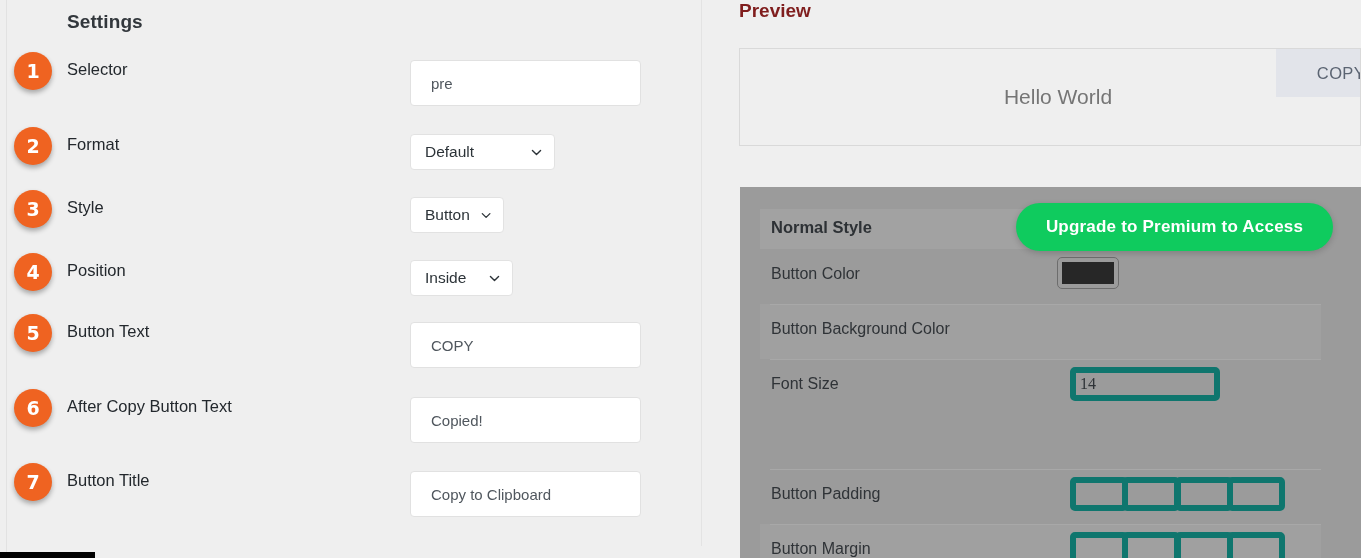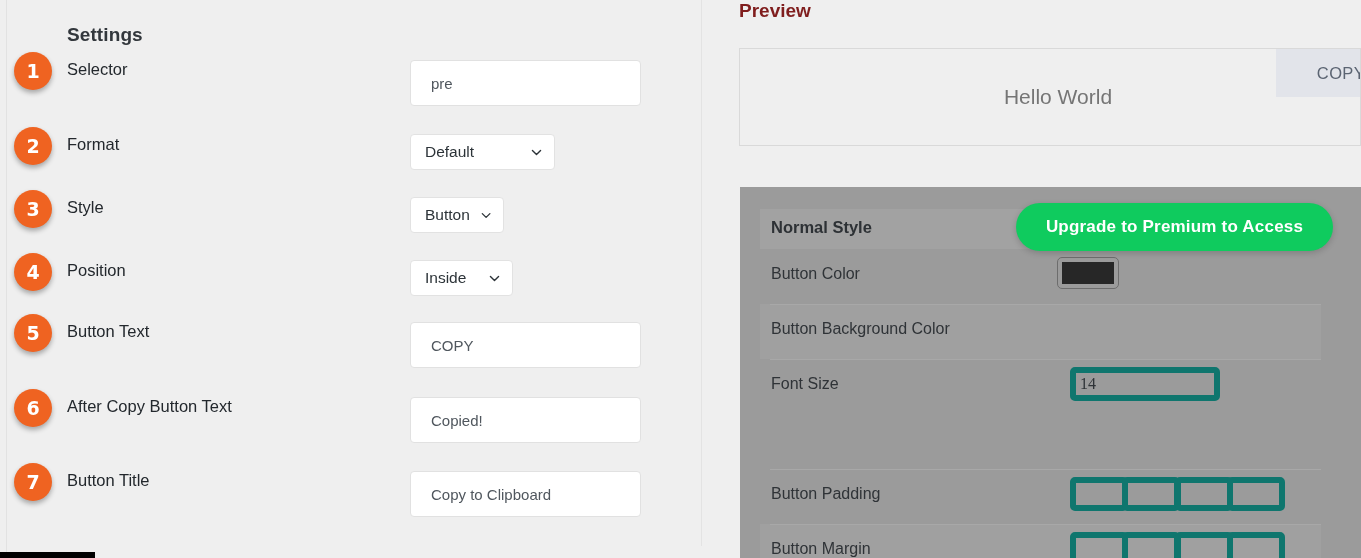--- a/index.html
+++ b/index.html
@@ -52,21 +52,21 @@
 
   
   #settings-panel {
     position: absolute;
     left: 0; top: 0;
     width: 701px; height: 558px;
   }
 
   .settings-title {
     position: absolute;
-    left: 67px; top: 24px;
+    left: 67px; top: 11px;
     font-size: 19px;
     font-weight: bold;
     color: #32373c;
     letter-spacing: .1px;
   }
 
   .setting-row {
     position: absolute;
     left: 0;
     width: 701px;

